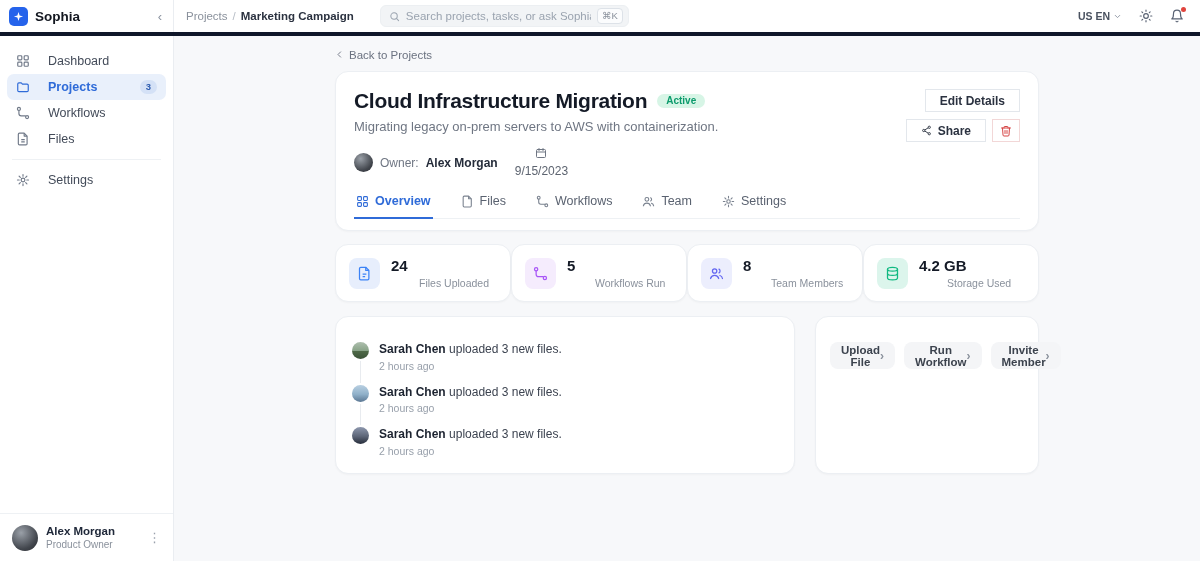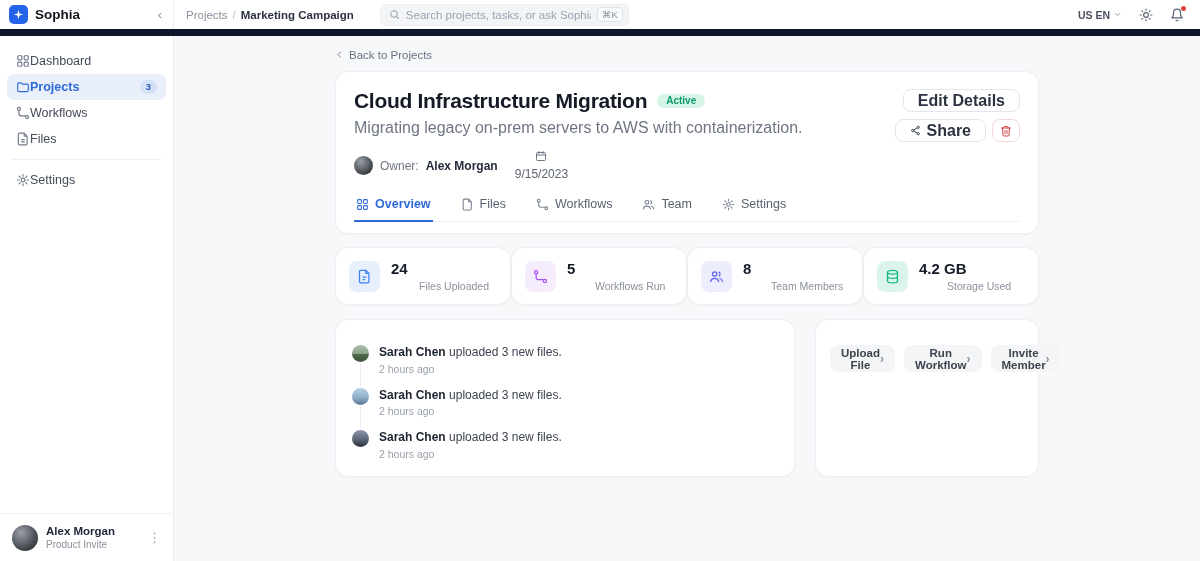--- a/index.html
+++ b/index.html
@@ -1,21 +1,21 @@
 <!DOCTYPE html>
 <html><head>
 <meta charset="utf-8">
 <style>
   * { margin:0; padding:0; box-sizing:border-box; }
   html,body { width:1200px; height:561px; }
   body { font-family:"Liberation Sans", sans-serif; background:#f7f8fa; color:#1c2330; overflow:hidden; }
   .app { width:1200px; height:561px; display:flex; flex-direction:column; }
 
   
-  .topbar { height:36px; background:#fff; border-bottom:7px solid #0f172a; display:flex; align-items:center; flex:none; }
+  .topbar { height:36px; background:#fff; border-bottom:4px solid #0f172a; display:flex; align-items:center; flex:none; }
   .tb-left { width:174px; flex:none; height:100%; display:flex; align-items:center; justify-content:space-between; padding:0 11px 0 9px; border-right:1px solid #eaedf1; }
   .brand { display:flex; align-items:center; gap:7px; }
   .logo { width:19px; height:19px; border-radius:5px; background:#2563eb; display:flex; align-items:center; justify-content:center; color:#fff; flex:none; }
   .brand-name { font-size:13.5px; font-weight:700; color:#12161f; }
   .collapse { color:#8b93a0; font-size:13px; cursor:pointer; line-height:1; }
   .breadcrumb { margin-left:12px; font-size:11.5px; display:flex; gap:5px; align-items:center; white-space:nowrap; }
   .bc-parent { color:#8a919c; }
   .bc-sep { color:#b6bcc5; }
   .bc-current { color:#2b3240; font-weight:600; }
   .searchbox { margin-left:26px; width:249px; height:22px; background:#f2f4f6; border:1px solid #eceff2; border-radius:6px; display:flex; align-items:center; padding:0 5px 0 8px; gap:6px; }
@@ -23,21 +23,21 @@
   .searchbox input::placeholder { color:#9aa3af; }
   .kbd { font-size:9.5px; color:#8a919c; border:1px solid #dde2e8; background:#fbfcfd; border-radius:4px; padding:1px 4px; line-height:1.2; white-space:nowrap; }
   .tb-right { margin-left:auto; display:flex; align-items:center; gap:17px; padding-right:16px; }
   .locale { display:flex; align-items:center; gap:3px; font-size:10.5px; color:#4a5260; font-weight:600; cursor:pointer; }
   .icon-btn { position:relative; color:#596273; display:flex; cursor:pointer; }
   .dot { position:absolute; top:-2px; right:-2px; width:5px; height:5px; border-radius:50%; background:#e0443e; }
 
   
   .shell { flex:1; display:flex; min-height:0; }
   .sidebar { width:174px; flex:none; background:#fff; border-right:1px solid #eaedf1; display:flex; flex-direction:column; padding-top:12px; }
-  .nav-item { height:26px; margin:0 7px 0 7px; padding:0 9px; border-radius:7px; display:flex; align-items:center; gap:0; font-size:12.5px; color:#434b59; cursor:pointer; flex:none; }
+  .nav-item { height:26px; margin:0 7px 0 7px; padding:0 9px; border-radius:7px; display:flex; align-items:center; gap:18px; font-size:12.5px; color:#434b59; cursor:pointer; flex:none; }
   .nav-item .ni-icon { color:#717a89; display:flex; flex:none; }
   .nav-item.active { background:#e9f0fb; color:#2f6bd8; font-weight:700; }
   .nav-item.active .ni-icon { color:#2f6bd8; }
   .nav-badge { margin-left:auto; background:#d4e1f6; color:#2d5cb0; font-size:9.5px; font-weight:700; border-radius:8px; padding:1.5px 6px; line-height:1.2; }
   .side-divider { height:1px; background:#eef1f4; margin:7px 12px; flex:none; }
   .side-user { margin-top:auto; border-top:1px solid #eef1f4; padding:10px 12px; display:flex; align-items:center; gap:8px; }
   .avatar { border-radius:50%; flex:none; }
   .av-dark { background:radial-gradient(circle at 35% 30%, #9aa0a8, #42464d 65%, #26292e); }
   .av-green { background:linear-gradient(180deg,#aebfae 0%,#8aa489 50%,#4f6a48 52%,#3c5238 100%); }
   .av-sky { background:linear-gradient(180deg,#b9d0e2 0%,#8fb0c9 55%,#5b7793 100%); }
@@ -50,26 +50,26 @@
   .main { flex:1; overflow:hidden; }
   .content { width:704px; margin:0 auto; padding-top:9px; }
   .back-link { display:inline-flex; align-items:center; gap:5px; font-size:11.5px; color:#6b7280; cursor:pointer; }
   .card { background:#fff; border:1px solid #eceff3; border-radius:13px; box-shadow:0 1px 2px rgba(18,24,38,.03); }
 
   .header-card { margin-top:8px; padding:17px 18px 0 18px; }
   .hc-top { display:flex; justify-content:space-between; }
   .title-row { display:flex; align-items:center; gap:10px; }
   .proj-title { font-size:21px; font-weight:700; color:#141a26; letter-spacing:-.3px; }
   .status-badge { background:#d7f5e6; color:#0c9b6c; font-size:10px; font-weight:700; border-radius:10px; padding:1px 9px; line-height:1.2; }
-  .proj-desc { margin-top:6px; font-size:16px; color:#6f7683; }
+  .proj-desc { margin-top:6px; font-size:13px; color:#6f7683; }
   .owner-row { margin-top:13px; display:flex; align-items:center; gap:7px; font-size:12px; color:#6f7683; }
   .owner-name { color:#252c3a; font-weight:700; }
   .owner-date { display:flex; align-items:center; gap:5px; margin-left:10px; color:#5c London6470; color:#5d6470;flex-direction:column; }
   .hc-actions { display:flex; flex-direction:column; align-items:flex-end; gap:7px; flex:none; }
-  .btn { display:inline-flex; align-items:center; gap:6px; background:#fff; border:1px solid #e3e7ec; border-radius:8px; font-size:16px; color:#2b3240; font-weight:600; padding:4px 14px; height:23px; cursor:pointer; font-family:"Liberation Sans",sans-serif; }
+  .btn { display:inline-flex; align-items:center; gap:6px; background:#fff; border:1px solid #e3e7ec; border-radius:0; font-size:12px; color:#2b3240; font-weight:600; padding:4px 14px; height:23px; cursor:pointer; font-family:"Liberation Sans",sans-serif; }
   .btn-row { display:flex; gap:6px; }
   .btn-danger { border-color:#f2d7d7; color:#d64545; padding:4px 7px; }
   .tabs { margin-top:12px; display:flex; gap:26px; border-bottom:1px solid #eef1f4; }
   .tab { display:flex; align-items:center; gap:6px; font-size:12.5px; color:#5a6270; padding:4px 2px 9px 2px; cursor:pointer; border-bottom:2px solid transparent; margin-bottom:-1px; }
   .tab .t-icon { color:#7a828f; display:flex; }
   .tab.active { color:#2f6bd8; font-weight:700; border-bottom-color:#2f6bd8; }
   .tab.active .t-icon { color:#2f6bd8; }
   .hc-bottom-pad { height:11px; }
 
   .stats { margin-top:13px; display:grid; grid-template-columns:repeat(4,1fr); }
@@ -204,21 +204,21 @@
               <circle cx="12" cy="12" r="3.2"></circle>
               <path d="M12 2.5v3M12 18.5v3M2.5 12h3M18.5 12h3M5.3 5.3l2.1 2.1M16.6 16.6l2.1 2.1M5.3 18.7l2.1-2.1M16.6 7.4l2.1-2.1"></path>
             </svg>
         </span>
         <span>Settings</span>
       </div>
       <div class="side-user">
         <span class="avatar av-dark" style="width:26px;height:26px;"></span>
         <span>
           <div class="su-name">Alex Morgan</div>
-          <div class="su-role">Product Invite</div>
+          <div class="su-role">Product Owner</div>
         </span>
         <span class="kebab">⋮</span>
       </div>
     </aside>
 
     <main class="main">
       <div class="content">
         <span class="back-link">
           <svg width="9" height="9" viewBox="0 0 24 24" fill="none" stroke="currentColor" stroke-width="2.4" stroke-linecap="round">
               <path d="M15 5l-7 7 7 7"></path>

